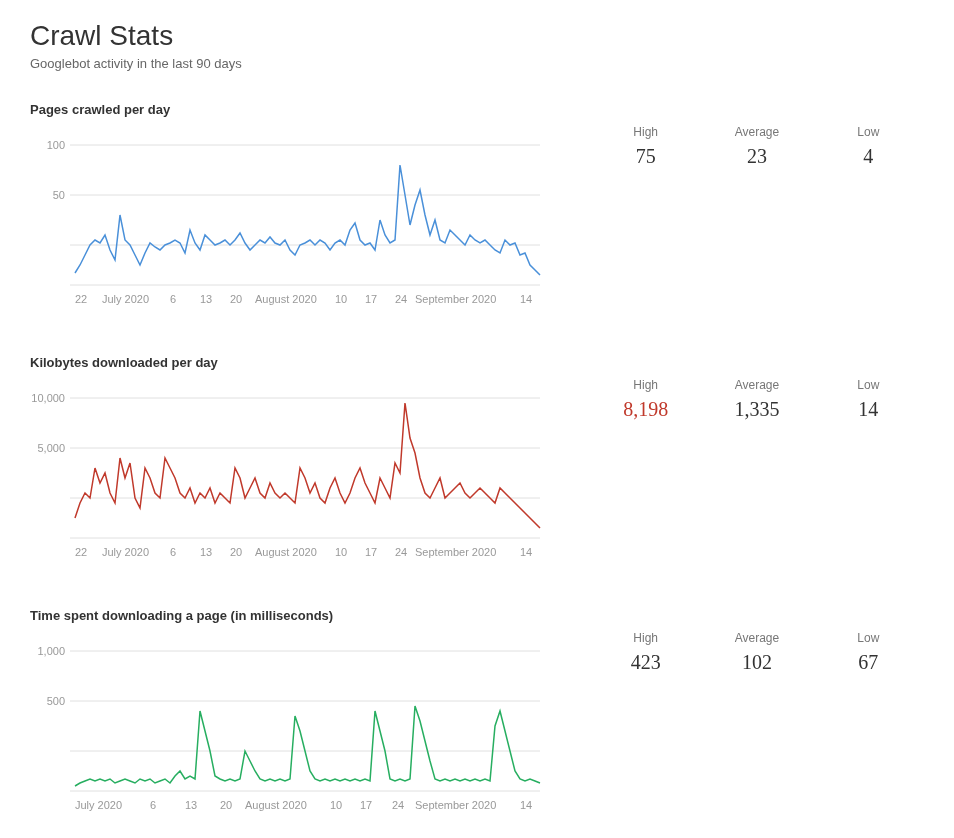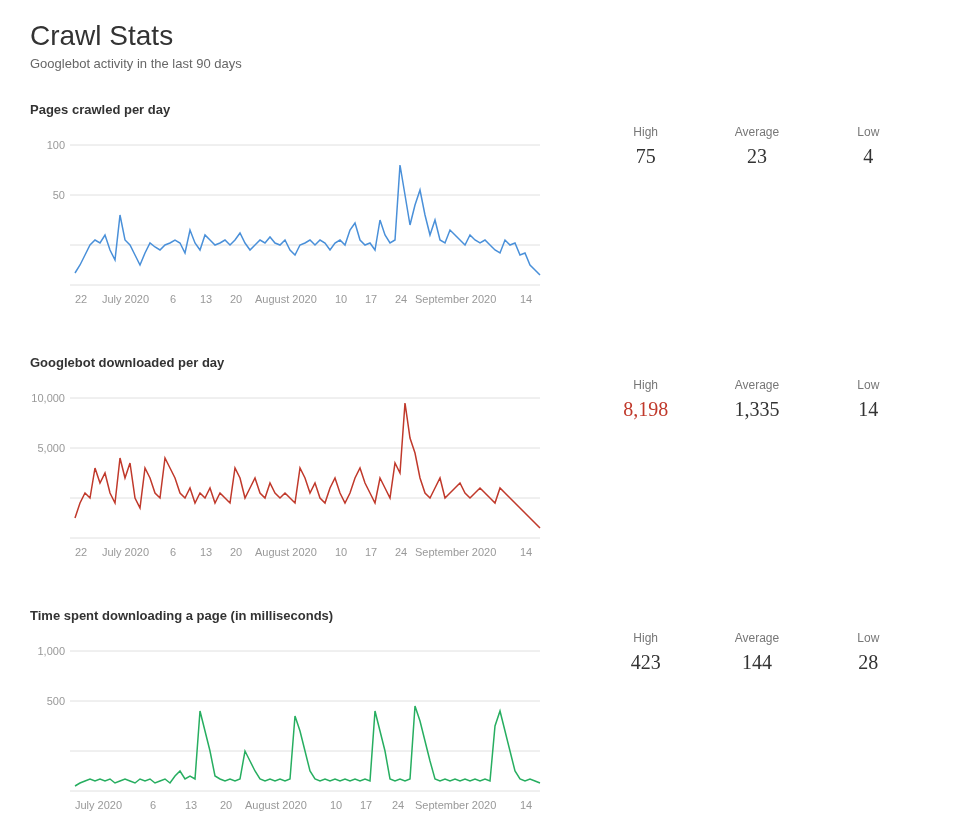--- a/index.html
+++ b/index.html
@@ -138,21 +138,21 @@
       </div>
       <div class="stat-col">
         <div class="stat-label">Low</div>
         <div class="stat-value">4</div>
       </div>
     </div>
   </div>
 </div>
 
 <div class="chart-section">
-  <div class="chart-header">Googlebot downloaded per day</div>
+  <div class="chart-header">Kilobytes downloaded per day</div>
   <div class="chart-row">
     <div class="chart-container">
       <svg class="chart-svg" viewBox="0 0 520 190" height="190">
 
         <line x1="40" y1="20" x2="510" y2="20" class="grid-line"></line>
         <line x1="40" y1="70" x2="510" y2="70" class="grid-line"></line>
         <line x1="40" y1="120" x2="510" y2="120" class="grid-line"></line>
         <line x1="40" y1="160" x2="510" y2="160" class="grid-line"></line>
 
         <text x="35" y="24" class="y-label">10,000</text>
@@ -244,21 +244,21 @@
           "></polyline>
       </svg>
     </div>
     <div class="chart-stats">
       <div class="stat-col">
         <div class="stat-label">High</div>
         <div class="stat-value">423</div>
       </div>
       <div class="stat-col">
         <div class="stat-label">Average</div>
-        <div class="stat-value">144</div>
+        <div class="stat-value">102</div>
       </div>
       <div class="stat-col">
         <div class="stat-label">Low</div>
-        <div class="stat-value">28</div>
+        <div class="stat-value">67</div>
       </div>
     </div>
   </div>
 </div>
 
 </body></html>

